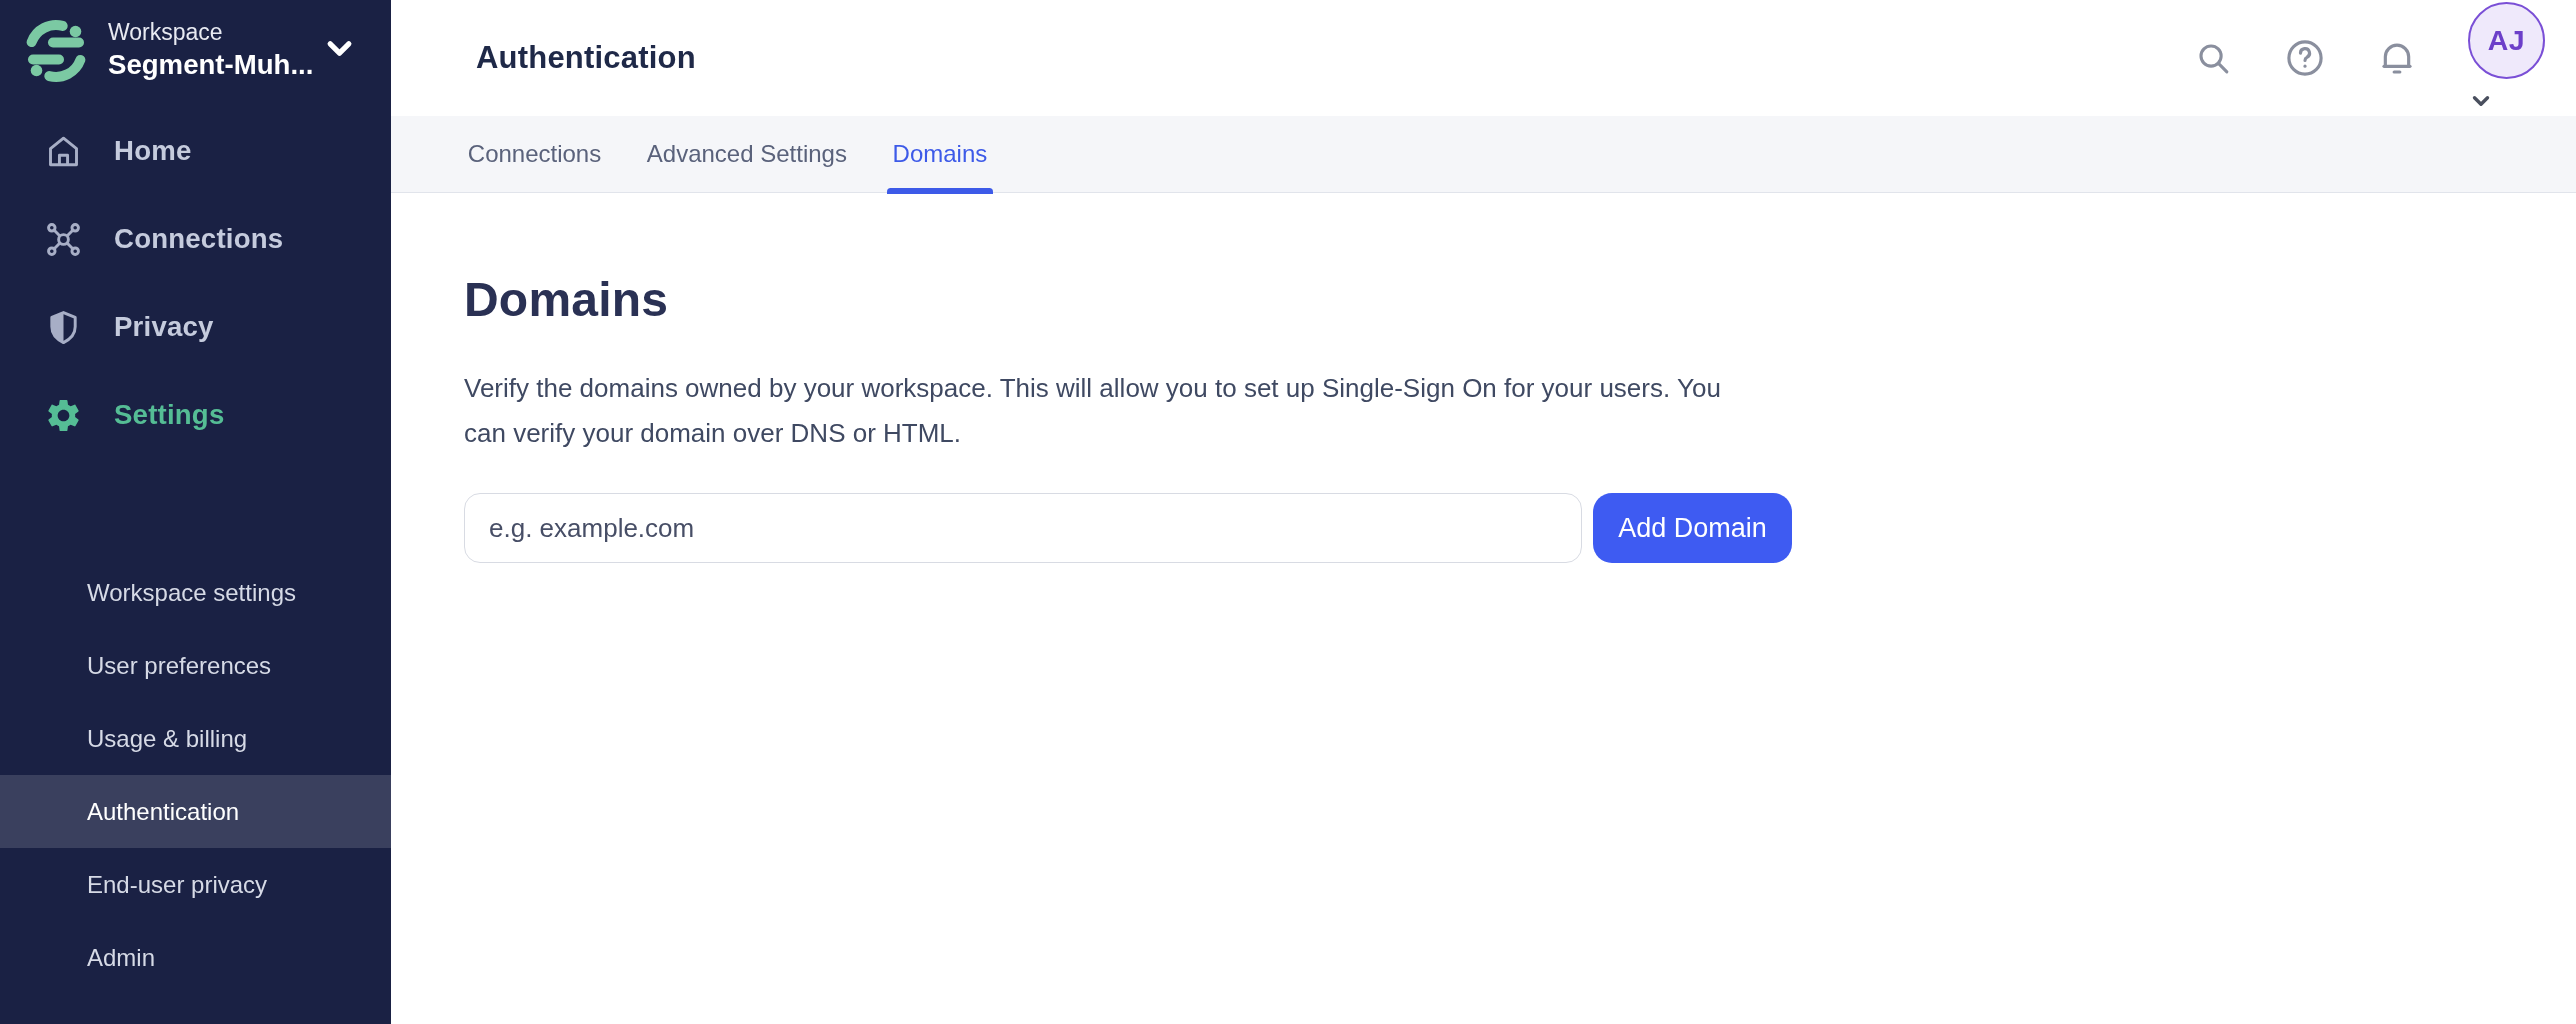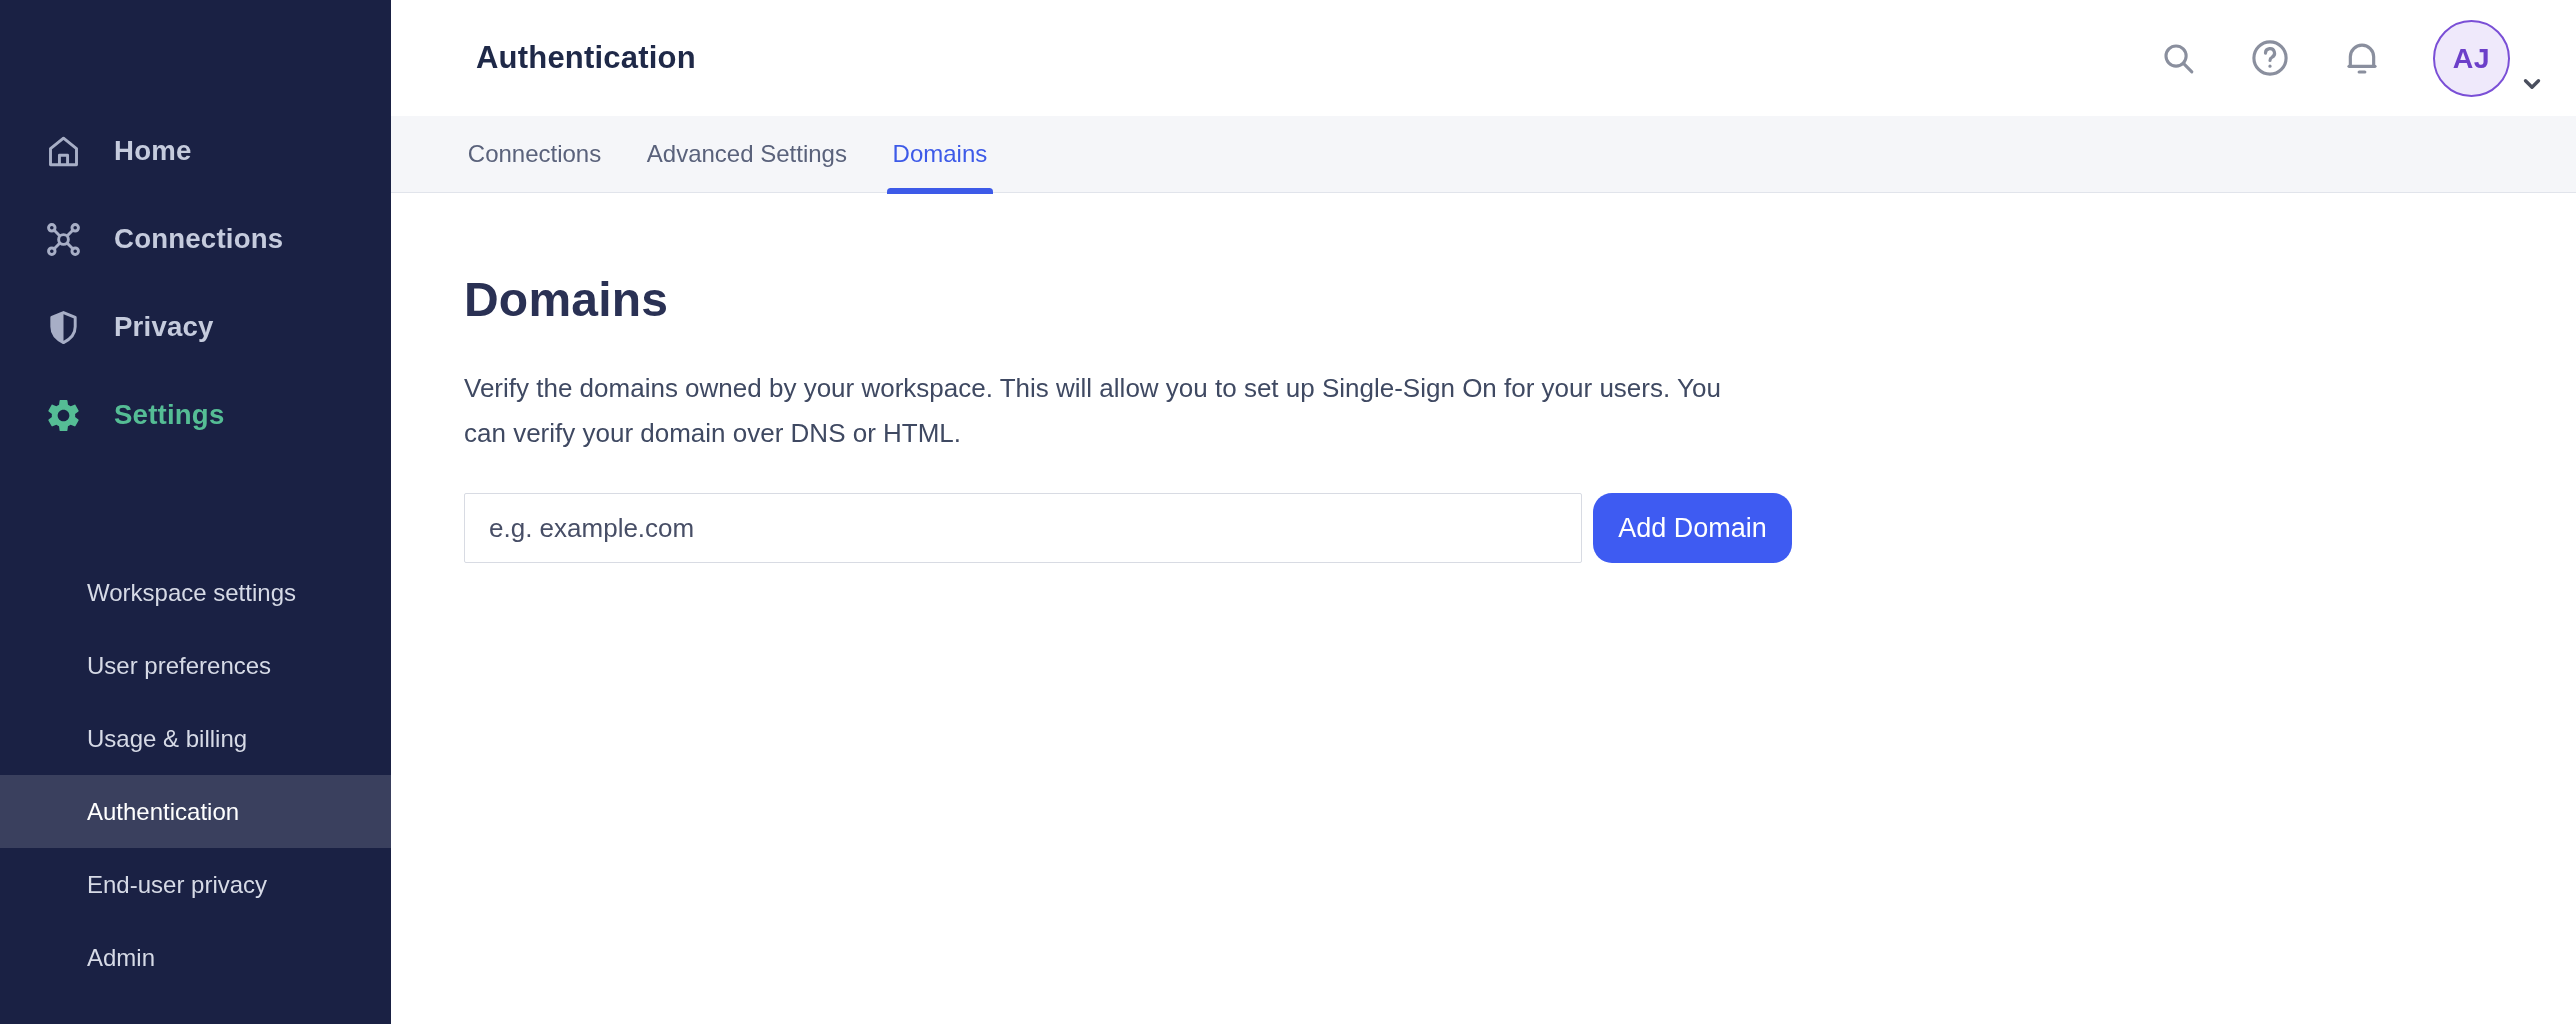--- a/index.html
+++ b/index.html
@@ -38,48 +38,67 @@
   .subnav-item .subnav-label{font-size:24px;font-weight:400;color:#D6DAE6;}
   .subnav-item.active{background:var(--sidebar-highlight);}
   .subnav-item.active .subnav-label{color:#ffffff;}
 
   
   .titlebar{position:absolute;left:391px;top:0;width:2185px;height:116px;background:#ffffff;}
   .page-title{position:absolute;left:85px;top:0;height:116px;display:flex;align-items:center;
     font-size:31px;font-weight:700;color:var(--title-navy);letter-spacing:0.2px;}
   .topbar-actions{position:absolute;right:31px;top:0;height:116px;display:flex;align-items:center;gap:50px;}
   .icon-btn{width:42px;height:42px;display:flex;align-items:center;justify-content:center;cursor:pointer;}
-  .user-menu{display:flex;align-items:flex-end;gap:9px;cursor:pointer;}
+  .user-menu{display:flex;align-items:flex-start;gap:9px;cursor:pointer;flex-direction:column;}
   .avatar{width:77px;height:77px;border-radius:50%;background:var(--avatar-bg);border:2.8px solid #7A4FD6;
     display:flex;align-items:center;justify-content:center;font-size:28.5px;font-weight:700;color:var(--avatar-purple);letter-spacing:0.5px;}
 
   .tabstrip{position:absolute;left:391px;top:116px;width:2185px;height:77px;background:#F5F6F9;
     border-bottom:1.8px solid #E1E4EB;display:flex;align-items:center;padding-left:75px;}
   .tab{position:relative;height:77px;display:flex;align-items:center;margin-right:42px;padding:0 1.8px;
     font-size:24px;color:#5A627B;cursor:pointer;}
   .tab.active{color:var(--active-blue);font-weight:500;}
   .tab.active::after{content:"";position:absolute;left:-3.7px;right:-3.7px;bottom:-1.8px;height:6.4px;
     background:var(--active-blue);border-radius:3.7px 3.7px 0 0;}
 
   
   .content{position:absolute;left:391px;top:195px;width:2185px;height:829px;background:#ffffff;}
   .content-heading{margin:77px 0 0 73px;font-size:48px;font-weight:700;color:#2A3154;letter-spacing:0.2px;}
   .content-desc{margin:39px 0 0 73px;max-width:1289px;font-size:26px;line-height:45px;color:var(--body-slate);}
   .domain-row{margin:37px 0 0 73px;display:flex;align-items:center;gap:11px;}
-  .domain-input{width:1118px;height:70px;border:1.8px solid #D8DBE3;border-radius:2px;padding:0 24px;
+  .domain-input{width:1118px;height:70px;border:1.8px solid #D8DBE3;border-radius:16px;padding:0 24px;
     font-family:"Liberation Sans", sans-serif;font-size:26px;color:#414A63;background:#fff;outline:none;}
   .domain-input::placeholder{color:#474E66;opacity:1;}
   .add-domain-btn{width:199px;height:70px;border:none;border-radius:19px;background:var(--button-blue);
     color:#ffffff;font-family:"Liberation Sans", sans-serif;font-size:27px;font-weight:500;cursor:pointer;}
 </style>
 </head>
 <body>
 
 <aside class="sidebar">
 
+  <div class="ws-switcher">
+    <svg class="ws-logo" viewBox="0 0 72 72">
+      <g stroke="#7BC9A3" stroke-width="10" fill="none" stroke-linecap="round">
+        <path d="M11.6 27.1 A26 26 0 0 1 42.7 10.9"></path>
+        <path d="M60.4 44.9 A26 26 0 0 1 29.3 61.1"></path>
+        <line x1="33" y1="27.5" x2="59" y2="27.5"></line>
+        <line x1="13" y1="44.5" x2="39" y2="44.5"></line>
+      </g>
+      <circle cx="55.5" cy="16.5" r="5.8" fill="#7BC9A3"></circle>
+      <circle cx="16.5" cy="55.5" r="5.8" fill="#7BC9A3"></circle>
+    </svg>
+    <div class="ws-text">
+      <div class="ws-label">Workspace</div>
+      <div class="ws-name">Segment-Muh...</div>
+    </div>
+    <svg class="ws-chevron" width="31" height="31" viewBox="0 0 20 20">
+      <polyline points="4,7 10,13 16,7" fill="none" stroke="#ffffff" stroke-width="3.4" stroke-linecap="round" stroke-linejoin="round"></polyline>
+    </svg>
+  </div>
 
   <nav class="nav">
     <div class="nav-item">
       <span class="nav-icon">
         <svg width="39" height="39" viewBox="0 0 24 24" fill="none" stroke="#A7AEC6" stroke-width="1.8" stroke-linejoin="round">
           <path d="M4 10.2 L12 3.8 L20 10.2 V20.2 H4 Z"></path>
           <path d="M9.5 20.2 V14.3 H14.5 V20.2"></path>
         </svg>
       </span>
       <span class="nav-label">Home</span>

